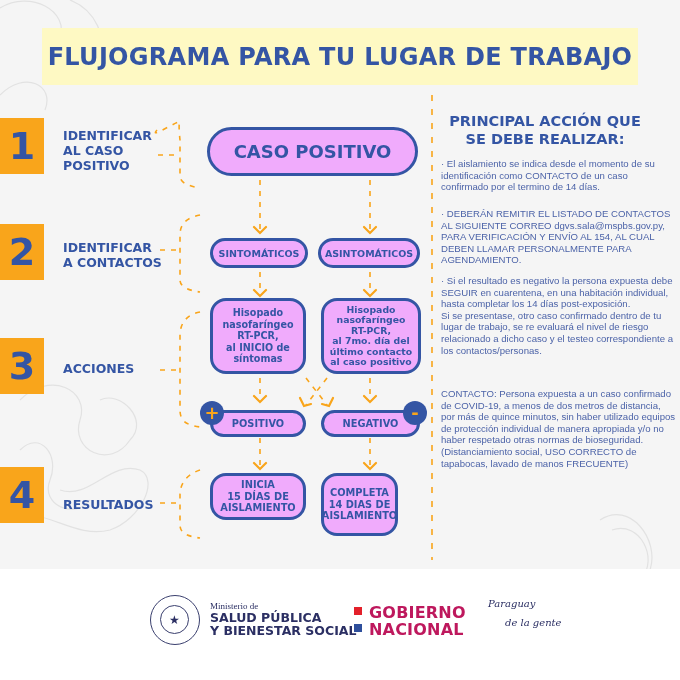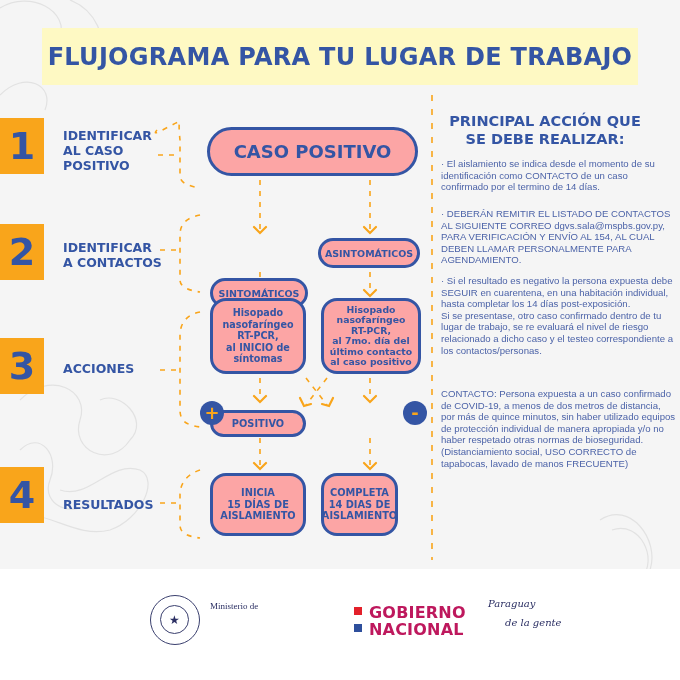--- a/index.html
+++ b/index.html
@@ -4,21 +4,21 @@
 <style>
   * { box-sizing: border-box; margin: 0; padding: 0; }
   html, body { width: 680px; height: 680px; overflow: hidden; background: #ffffff; }
   body { position: relative; font-family: "Liberation Sans", sans-serif; }
   .stage { position: absolute; left: 0; top: 0; width: 680px; height: 569px; background: #f5f5f5; overflow: hidden; }
   .deco { position: absolute; left: 0; top: 0; width: 680px; height: 680px; pointer-events: none; }
   .title-bar { position: absolute; left: 42px; top: 28px; width: 596px; height: 57px; background: #fef9c3; display: flex; align-items: center; justify-content: center; }
   .title-bar span { color: #3455a4; font-weight: 900; font-size: 24px; letter-spacing: 0.3px; font-family: "DejaVu Sans", sans-serif; }
   .step-num { position: absolute; left: 0; width: 44px; height: 56px; background: #f9a51b; display: flex; align-items: center; justify-content: center; color: #3455a4; font-weight: 900; font-size: 38px; font-family: "DejaVu Sans", sans-serif; }
   .step-label { position: absolute; left: 63px; color: #3455a4; font-weight: 900; font-size: 12.5px; line-height: 15px; font-family: "DejaVu Sans", sans-serif; }
-  .node { position: absolute; border: 3px solid #3455a4; background: #fca5a5; color: #3455a4; font-weight: 900; font-family: "DejaVu Sans", sans-serif; display: flex; align-items: center; justify-content: center; text-align: center; }
+  .node { position: absolute; border: 3px solid #3455a4; background: #f0abfc; color: #3455a4; font-weight: 900; font-family: "DejaVu Sans", sans-serif; display: flex; align-items: center; justify-content: center; text-align: center; }
   .node-pill { border-radius: 30px; }
   .node-box { border-radius: 16px; }
   .badge { position: absolute; width: 24px; height: 24px; border-radius: 50%; background: #3455a4; display: flex; align-items: center; justify-content: center; color: #f9a51b; font-weight: 900; font-size: 18px; line-height: 1; font-family: "DejaVu Sans", sans-serif; }
   .right-title { position: absolute; left: 440px; top: 112px; width: 210px; text-align: center; color: #3455a4; font-weight: 900; font-size: 14.5px; line-height: 18px; font-family: "DejaVu Sans", sans-serif; }
   .para { position: absolute; left: 441px; width: 235px; color: #4c63a8; font-size: 9.6px; line-height: 11.6px; font-family: "Liberation Sans", sans-serif; }
   .footer { position: absolute; left: 0; top: 569px; width: 680px; height: 111px; background: #ffffff; }
   .seal { position: absolute; left: 150px; top: 595px; width: 50px; height: 50px; border-radius: 50%; border: 1.5px solid #3a3f6e; }
   .seal-inner { position: absolute; left: 9px; top: 9px; width: 29px; height: 29px; border-radius: 50%; border: 1px solid #3a3f6e; display: flex; align-items: center; justify-content: center; color: #2b2f63; font-size: 12px; }
   .min-small { position: absolute; left: 210px; top: 601px; color: #2b2f63; font-family: "Liberation Serif", serif; font-size: 9px; }
   .min-big { position: absolute; left: 210px; top: 611px; color: #2b2f63; font-weight: 700; font-size: 12.5px; line-height: 13px; font-family: "DejaVu Sans", sans-serif; }
@@ -104,21 +104,21 @@
 
   <div class="step-num" style="top:467px;">4</div>
   <div class="step-label" style="top:497px;">
     <div>RESULTADOS</div>
   </div>
 
   <div class="node node-pill" style="left:207px; top:127px; width:211px; height:49px; font-size:18px;">
     <span>CASO POSITIVO</span>
   </div>
 
-  <div class="node node-pill" style="left:210px; top:238px; width:98px; height:30px; font-size:9.5px;margin-top:40px;">
+  <div class="node node-pill" style="left:210px; top:238px; width:98px; height:30px; font-size:9.5px;">
     <span>SINTOMÁTICOS</span>
   </div>
   <div class="node node-pill" style="left:318px; top:238px; width:102px; height:30px; font-size:9.5px;">
     <span>ASINTOMÁTICOS</span>
   </div>
 
   <div class="node node-box" style="left:210px; top:298px; width:96px; height:76px; font-size:9.6px; line-height:11.5px;">
     <div>
       <div>Hisopado</div>
       <div>nasofaríngeo</div>
@@ -136,23 +136,26 @@
       <div>último contacto</div>
       <div>al caso positivo</div>
     </div>
   </div>
 
   <div class="node node-pill" style="left:210px; top:410px; width:96px; height:27px; font-size:9.8px;">
     <span>POSITIVO</span>
   </div>
   <div class="badge" style="left:200px; top:401px;">+</div>
 
+  <div class="node node-pill" style="left:321px; top:410px; width:99px; height:27px; font-size:9.8px;">
+    <span>NEGATIVO</span>
+  </div>
   <div class="badge" style="left:403px; top:401px;">-</div>
 
-  <div class="node node-box" style="left:210px; top:473px; width:96px; height:63px; font-size:9.8px; line-height:11.5px;">
+  <div class="node node-box" style="left:210px; top:473px; width:96px; height:47px; font-size:9.8px; line-height:11.5px;">
     <div>
       <div>INICIA</div>
       <div>15 DÍAS DE</div>
       <div>AISLAMIENTO</div>
     </div>
   </div>
   <div class="node node-box" style="left:321px; top:473px; width:77px; height:63px; font-size:9.8px; line-height:11.5px;">
     <div>
       <div>COMPLETA</div>
       <div>14 DIAS DE</div>
@@ -171,20 +174,22 @@
   <div class="para" style="top:388px;">CONTACTO: Persona expuesta a un caso confirmado de COVID-19, a menos de dos metros de distancia, por más de quince minutos, sin haber utilizado equipos de protección individual de manera apropiada y/o no haber respetado otras normas de bioseguridad. (Distanciamiento social, USO CORRECTO de tapabocas, lavado de manos FRECUENTE)</div>
 </div>
 
 <div class="footer"></div>
 
 <div class="seal">
   <div class="seal-inner">★</div>
 </div>
 <div class="min-small">Ministerio de</div>
 <div class="min-big">
+  <div>SALUD PÚBLICA</div>
+  <div>Y BIENESTAR SOCIAL</div>
 </div>
 
 <div class="gob-sq" style="top:607px; background:#e3202a;"></div>
 <div class="gob-sq" style="top:624px; background:#2e4f9c;"></div>
 <div class="gob-text">
   <div>GOBIERNO</div>
   <div>NACIONAL</div>
 </div>
 
 <div class="pdlg" style="left:488px; top:598px;">Paraguay</div>

